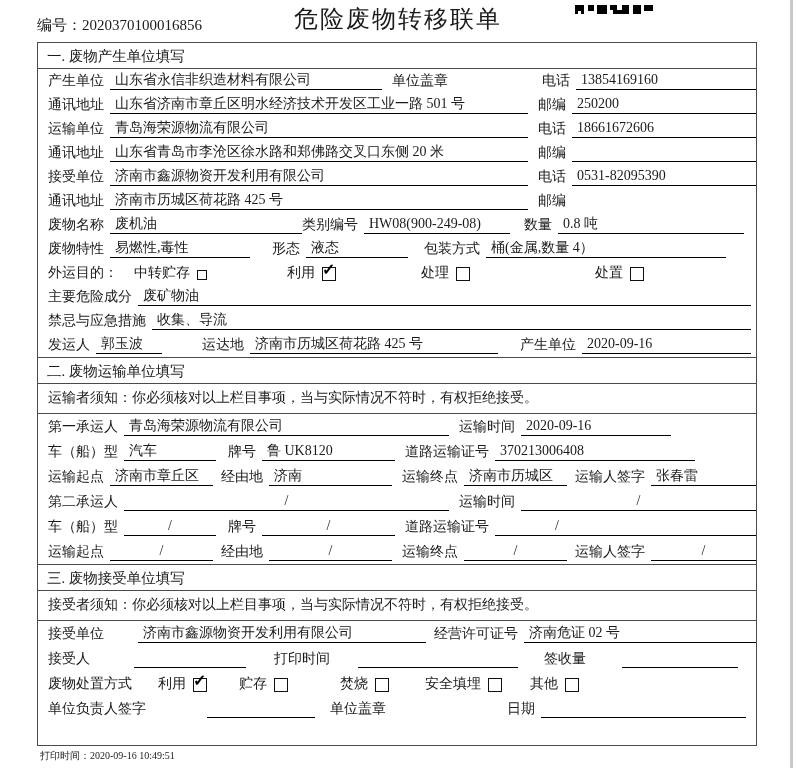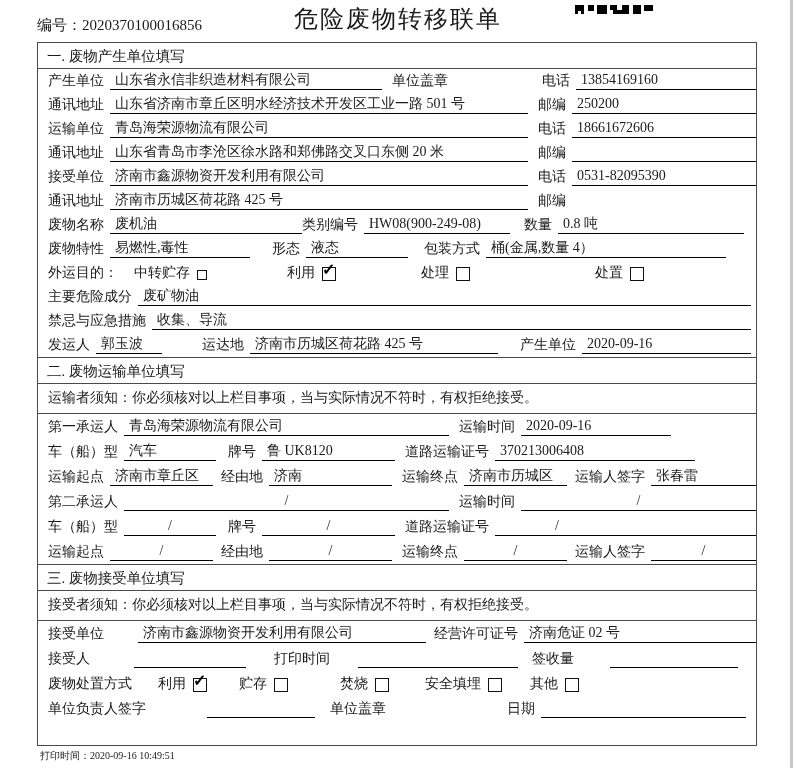--- a/index.html
+++ b/index.html
@@ -229,21 +229,21 @@
       <span class="val" style="width:288px;margin-left:28px">济南市鑫源物资开发利用有限公司</span>
       <span class="lbl" style="margin-left:8px">经营许可证号</span>
       <span class="val fill">济南危证 02 号</span>
     </div>
 
     <div class="row h25">
       <span class="lbl">接受人</span>
       <span class="val" style="width:112px;margin-left:38px"></span>
       <span class="lbl" style="margin-left:28px">打印时间</span>
       <span class="val" style="width:160px;margin-left:22px"></span>
-      <span class="lbl" style="margin-left:14px">签收量</span>
+      <span class="lbl" style="margin-left:26px">签收量</span>
       <span class="val fill" style="margin-left:30px;margin-right:18px"></span>
     </div>
 
     <div class="row h25">
       <span class="lbl">废物处置方式</span>
       <span class="cb-item" style="margin-left:20px">
         <span>利用</span>
         <span class="cbx" data-checked="true"></span>
       </span>
       <span class="cb-item" style="margin-left:32px">

